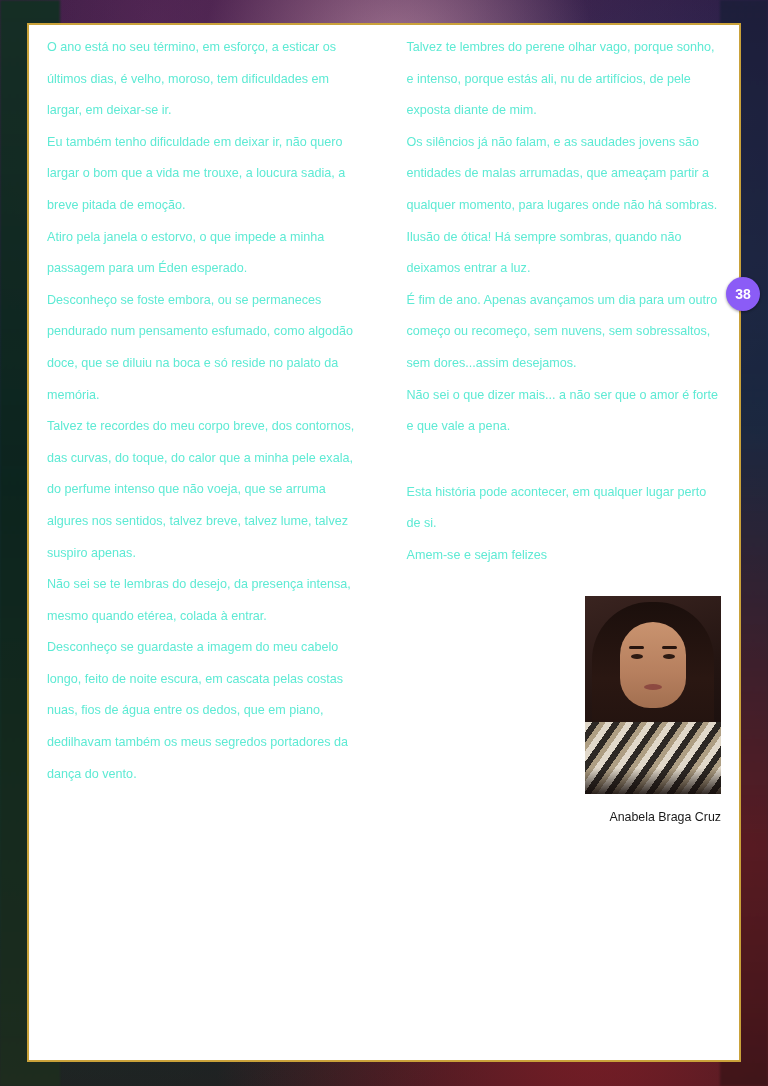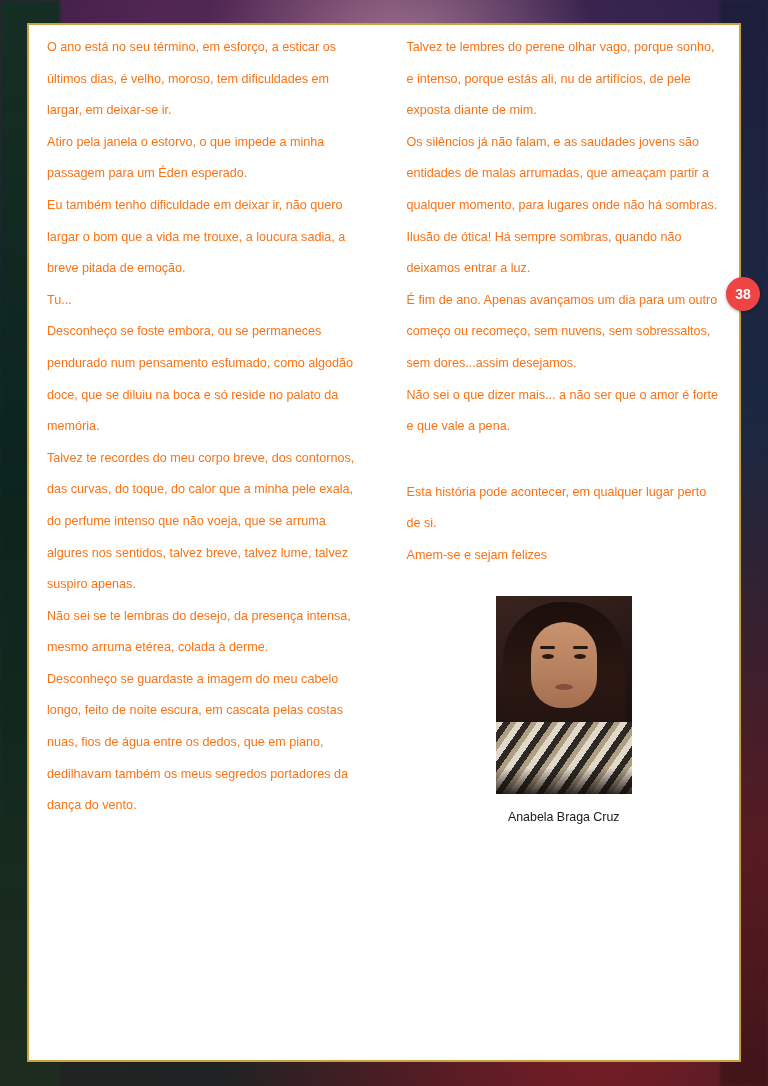--- a/index.html
+++ b/index.html
@@ -84,21 +84,21 @@
   }
 
   
   .page-badge {
     position: absolute;
     right: 8px;
     top: 277px;
     width: 34px;
     height: 34px;
     border-radius: 50%;
-    background: #ef4444;
+    background: #8b5cf6;
     color: #ffffff;
     font-size: 14px;
     font-weight: 700;
     display: flex;
     align-items: center;
     justify-content: center;
     box-shadow: 0 1px 3px rgba(0,0,0,0.4);
   }
 
   
@@ -110,33 +110,33 @@
     display: flex;
     gap: 45px;
   }
   .col {
     width: 322px;
   }
   .col p {
     margin: 0 0 0 0;
     font-size: 12.6px;
     line-height: 31.6px;
-    color: #f97316;
+    color: #5eead4;
     text-align: left;
   }
   .col p + p { margin-top: 0; }
 
   .spacer-gap { height: 34px; }
 
   
   .photo-wrap {
     margin-top: 24px;
     display: flex;
     flex-direction: column;
-    align-items: center;
+    align-items: flex-end;
   }
   .photo {
     width: 136px;
     height: 198px;
     position: relative;
     overflow: hidden;
     background: #2b1b18;
   }
   .photo .bgwash {
     position: absolute; inset: 0;
@@ -226,26 +226,25 @@
 
   <div class="sheet-frame"></div>
   <div class="sheet"></div>
 
   <div class="page-badge">38</div>
 
   <div class="columns">
 
     <div class="col">
       <p>O ano está no seu término, em esforço, a esticar os últimos dias, é velho, moroso, tem dificuldades em largar, em deixar-se ir.</p>
+      <p>Eu também tenho dificuldade em deixar ir, não quero largar o bom que a vida me trouxe, a loucura sadia, a breve pitada de emoção.</p>
       <p>Atiro pela janela o estorvo, o que impede a minha passagem para um Éden esperado.</p>
-      <p>Eu também tenho dificuldade em deixar ir, não quero largar o bom que a vida me trouxe, a loucura sadia, a breve pitada de emoção.</p>
-      <p>Tu...</p>
       <p>Desconheço se foste embora, ou se permaneces pendurado num pensamento esfumado, como algodão doce, que se diluiu na boca e só reside no palato da memória.</p>
       <p>Talvez te recordes do meu corpo breve, dos contornos, das curvas, do toque, do calor que a minha pele exala, do perfume intenso que não voeja, que se arruma algures nos sentidos, talvez breve, talvez lume, talvez suspiro apenas.</p>
-      <p>Não sei se te lembras do desejo, da presença intensa, mesmo arruma etérea, colada à derme.</p>
+      <p>Não sei se te lembras do desejo, da presença intensa, mesmo quando etérea, colada à entrar.</p>
       <p>Desconheço se guardaste a imagem do meu cabelo longo, feito de noite escura, em cascata pelas costas nuas, fios de água entre os dedos, que em piano, dedilhavam também os meus segredos portadores da dança do vento.</p>
     </div>
 
     <div class="col">
       <p>Talvez te lembres do perene olhar vago, porque sonho, e intenso, porque estás ali, nu de artifícios, de pele exposta diante de mim.</p>
       <p>Os silêncios já não falam, e as saudades jovens são entidades de malas arrumadas, que ameaçam partir a qualquer momento, para lugares onde não há sombras.</p>
       <p>Ilusão de ótica! Há sempre sombras, quando não deixamos entrar a luz.</p>
       <p>É fim de ano. Apenas avançamos um dia para um outro começo ou recomeço, sem nuvens, sem sobressaltos, sem dores...assim desejamos.</p>
       <p>Não sei o que dizer mais... a não ser que o amor é forte e que vale a pena.</p>
 

